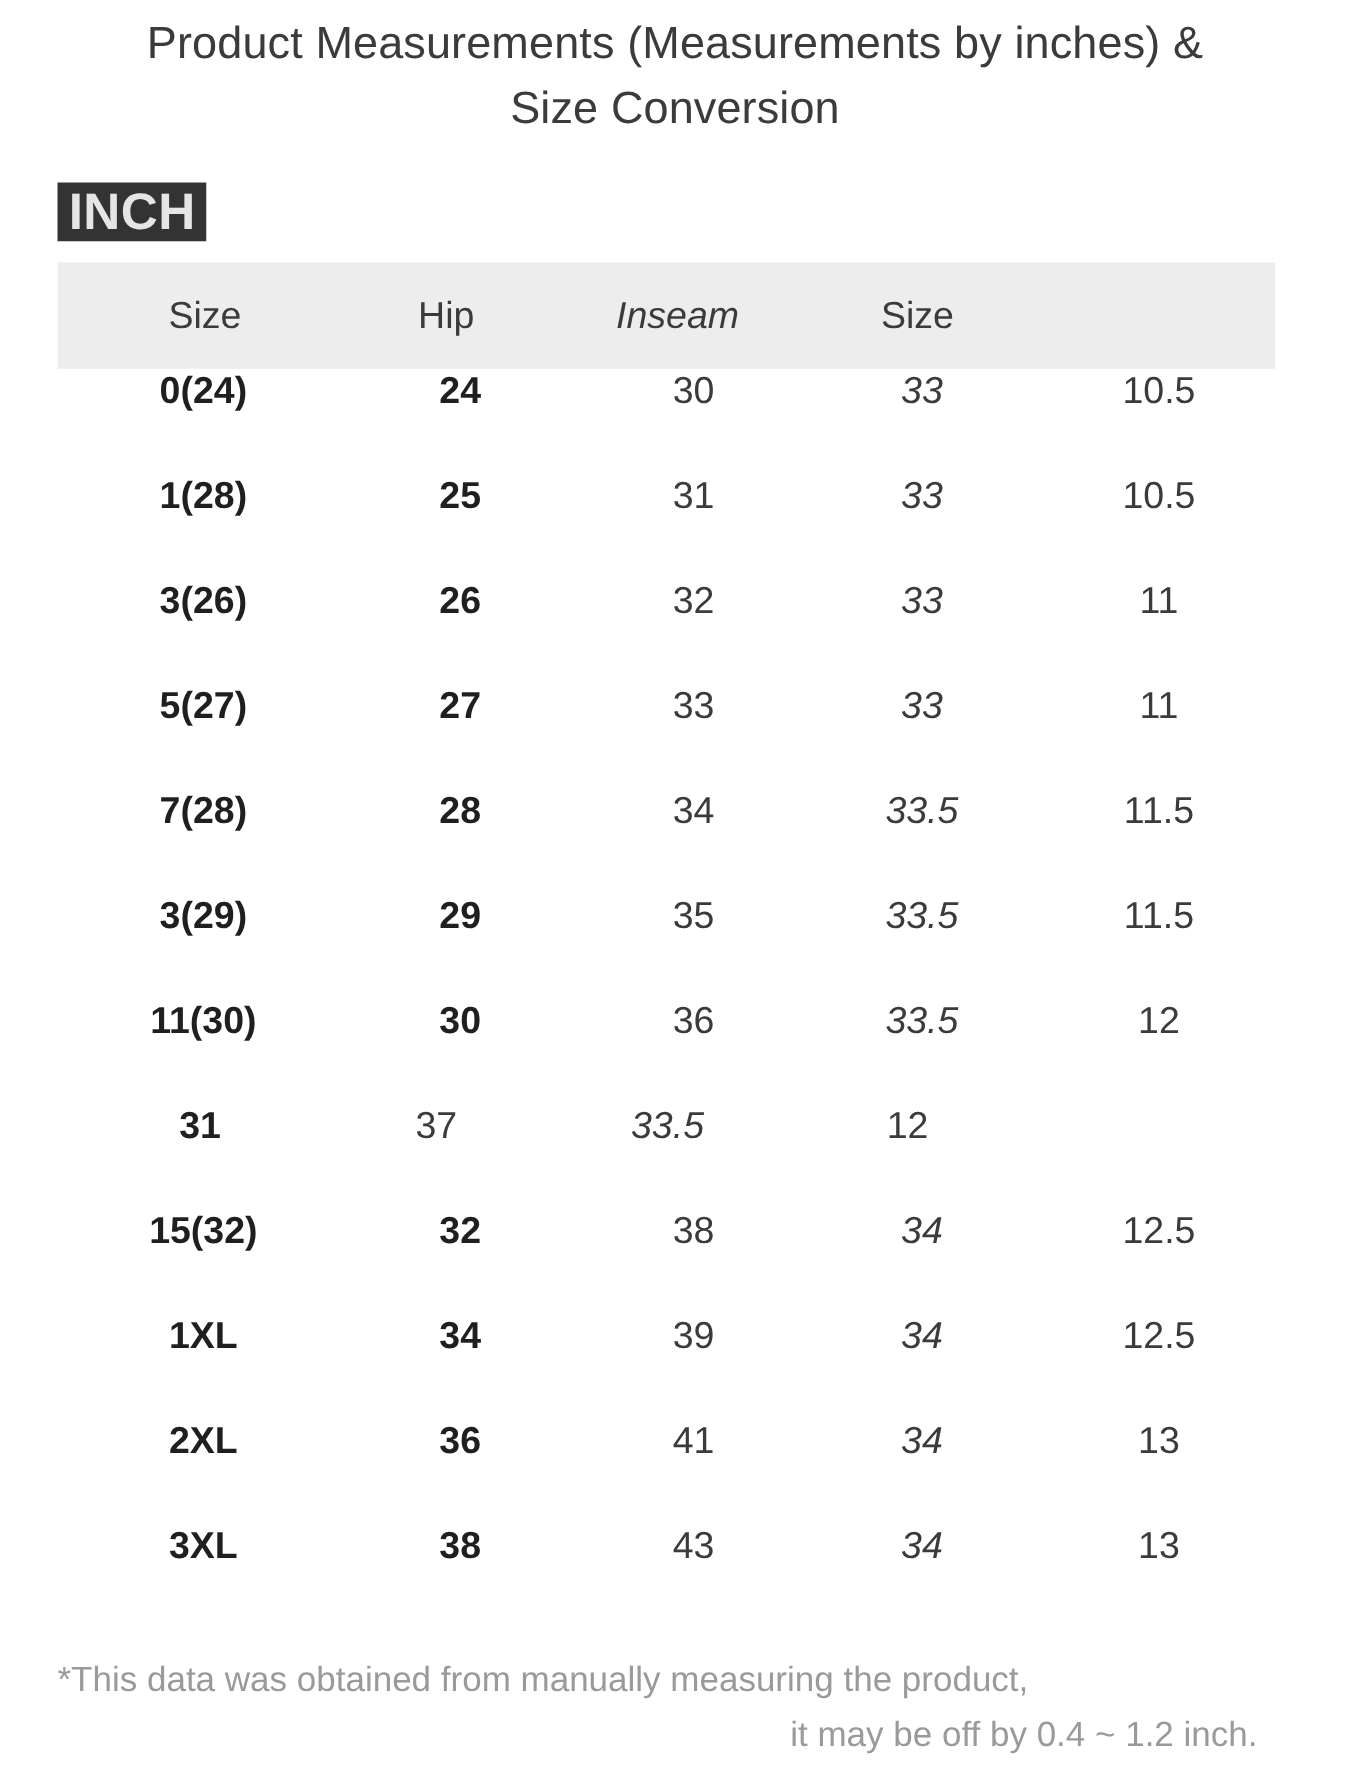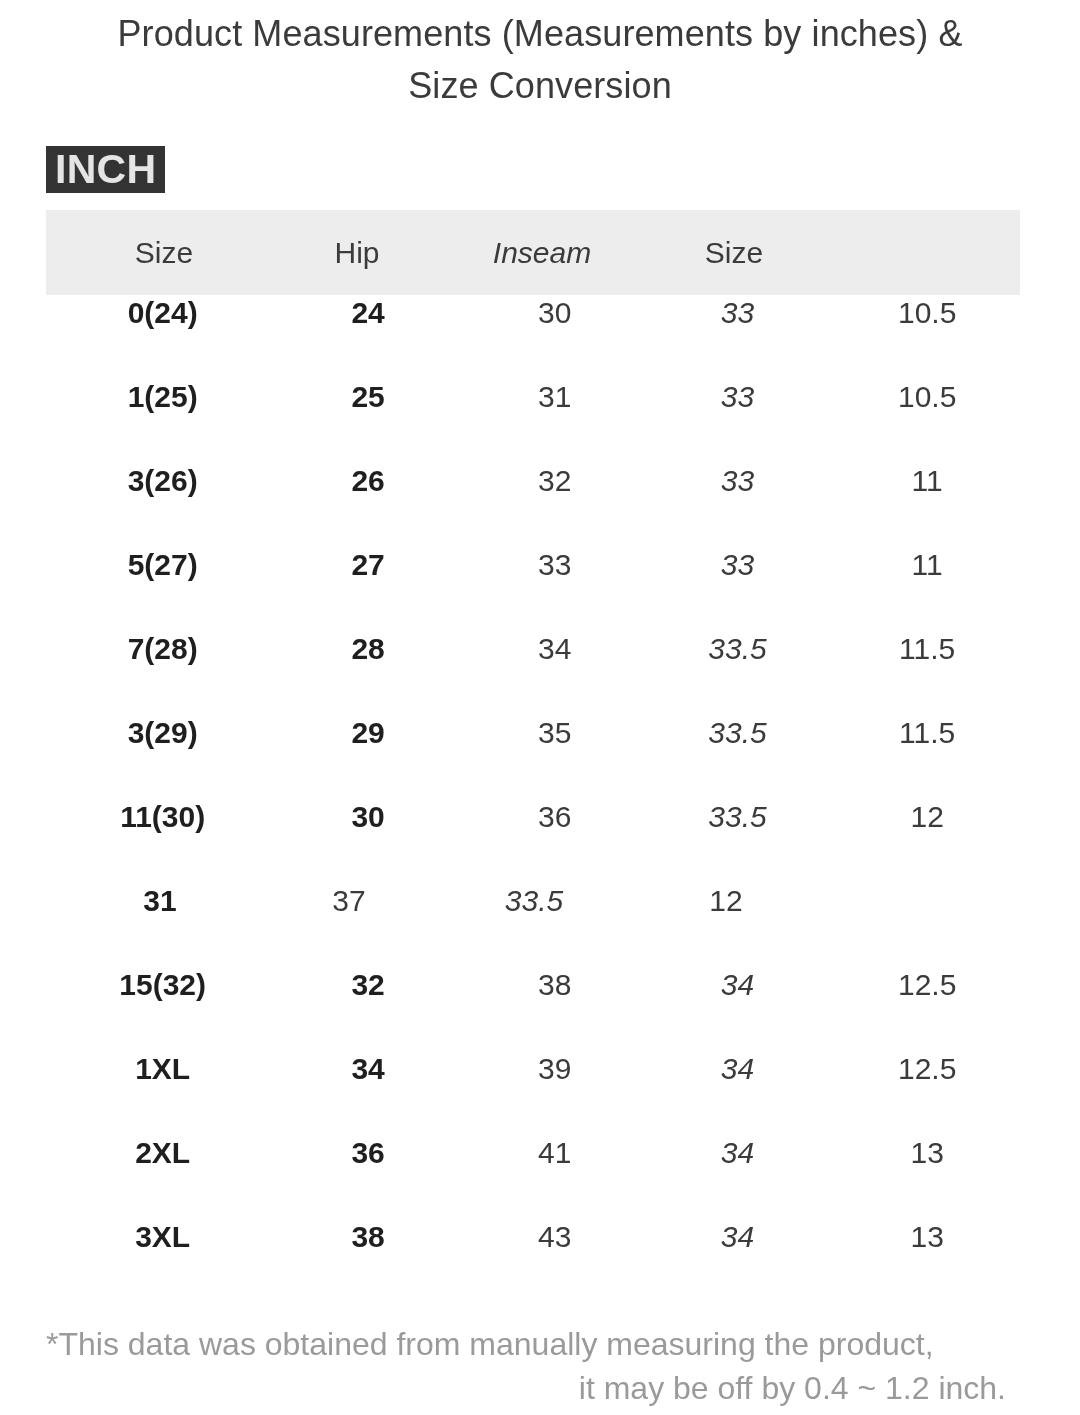--- a/index.html
+++ b/index.html
@@ -111,21 +111,21 @@
     font-weight: 400;
     color: #3b3b3b;
   }
 
   
   .footnote {
     position: absolute;
     left: 46px;
     top: 1322px;
     width: 960px;
-    font-size: 32px;
+    font-size: 28px;
     line-height: 44px;
     color: #9a9a9a;
     font-weight: 400;
   }
   .footnote .line2 {
     display: block;
     padding-left: 7px;
     text-align: right;
   }
 </style>
@@ -149,21 +149,21 @@
 
     <div class="row data">
       <div class="cell c-size size">0(24)</div>
       <div class="cell c-waist waist">24</div>
       <div class="cell c-hip hip">30</div>
       <div class="cell c-inseam inseam">33</div>
       <div class="cell c-rise rise">10.5</div>
     </div>
 
     <div class="row data">
-      <div class="cell c-size size">1(25)</div>
+      <div class="cell c-size size">1(28)</div>
       <div class="cell c-waist waist">25</div>
       <div class="cell c-hip hip">31</div>
       <div class="cell c-inseam inseam">33</div>
       <div class="cell c-rise rise">10.5</div>
     </div>
 
     <div class="row data">
       <div class="cell c-size size">3(26)</div>
       <div class="cell c-waist waist">26</div>
       <div class="cell c-hip hip">32</div>

